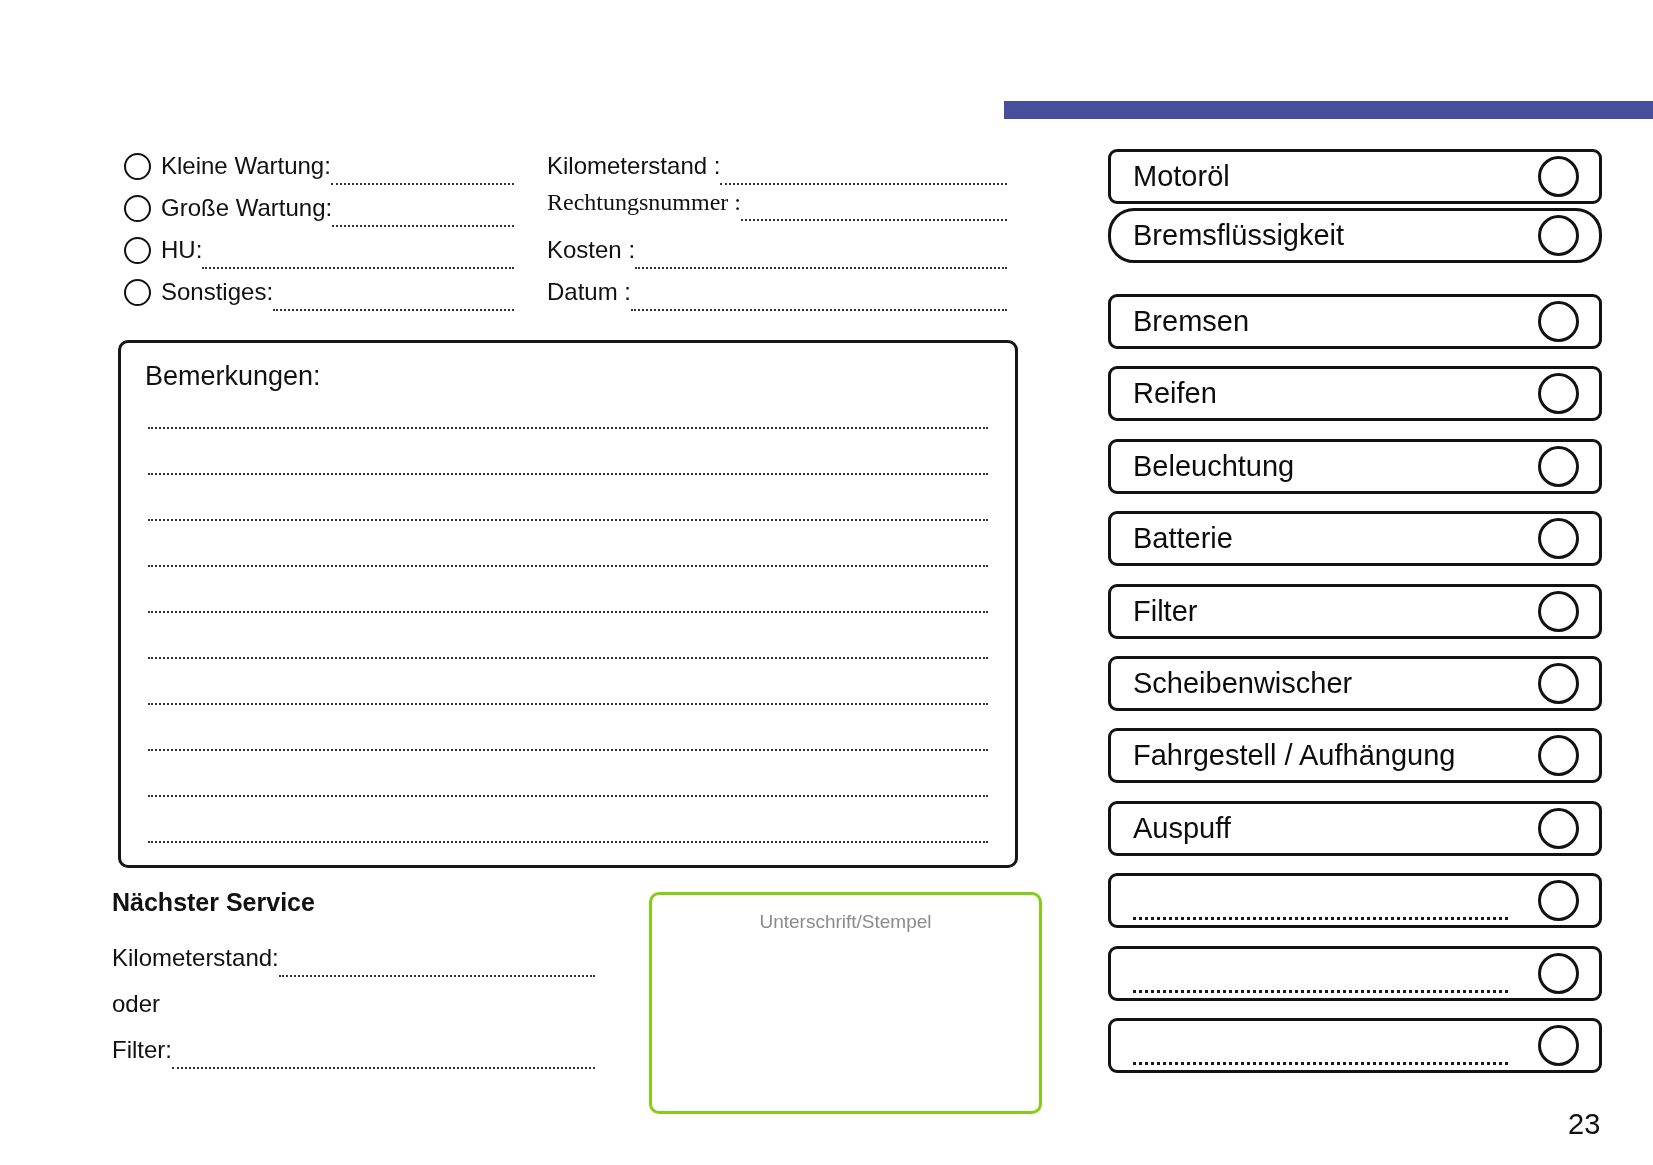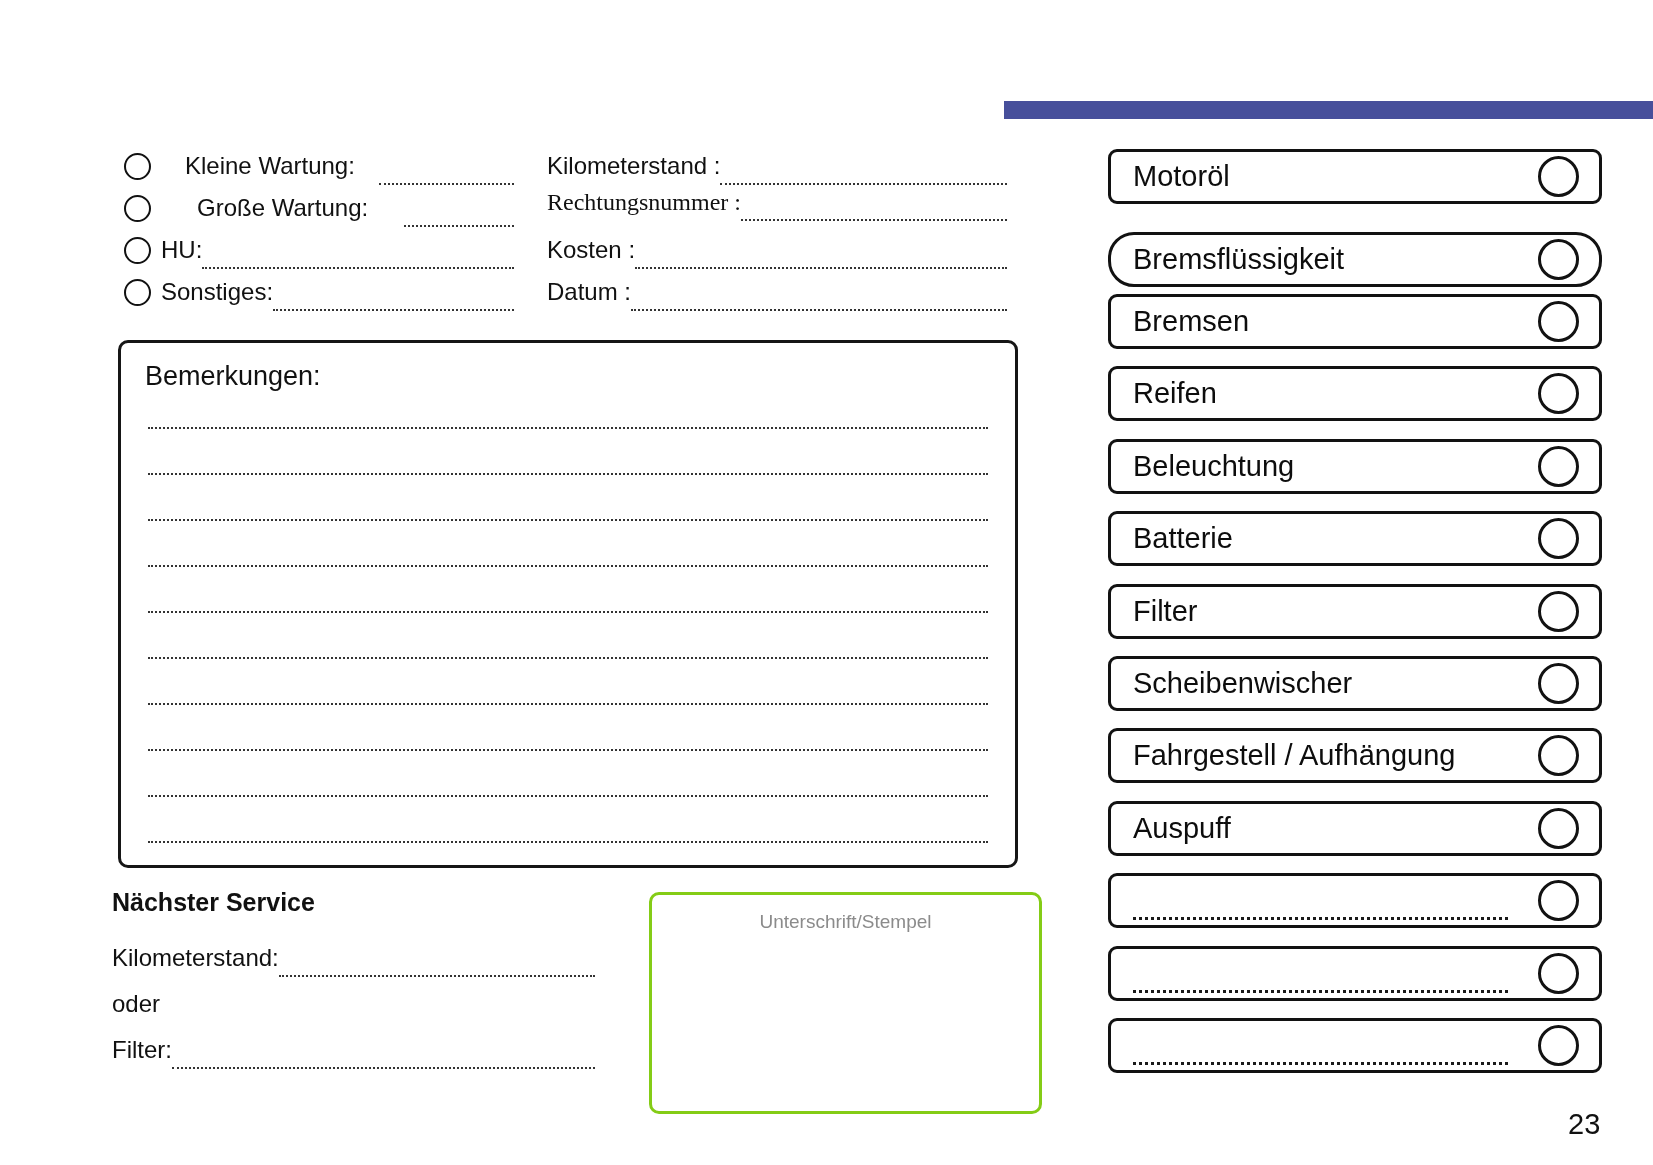--- a/index.html
+++ b/index.html
@@ -59,26 +59,26 @@
   .page-number { position:absolute; left:1568px; top:1108px; font-size:29px; }
 </style>
 </head>
 <body>
 
 <div class="page" style="background: rgb(255, 255, 255);">
 
   <div class="accent-bar" style="background: rgb(71, 79, 155);"></div>
 
   <div id="service-type-group">
-      <div class="opt-row" style="top: 145px; gap: 24px;">
+      <div class="opt-row" style="top: 145px;">
     <span class="radio"></span>
     <span class="opt-label">Kleine Wartung:</span>
     <span class="dots"></span>
   </div>
-      <div class="opt-row" style="top: 187px; gap: 36px;">
+      <div class="opt-row" style="top: 187px;">
     <span class="radio"></span>
     <span class="opt-label">Große Wartung:</span>
     <span class="dots"></span>
   </div>
       <div class="opt-row" style="top: 229px;">
     <span class="radio"></span>
     <span class="opt-label">HU:</span>
     <span class="dots"></span>
   </div>
       <div class="opt-row" style="top: 271px;">
@@ -141,21 +141,21 @@
   <div class="sig-box">
     <div class="sig-label">Unterschrift/Stempel</div>
   </div>
 
   <div id="checklist-column">
       <div class="check-row" style="top: 149px;">
     <span class="check-label">Motoröl</span>
 
     <span class="check-circle"></span>
   </div>
-      <div class="check-row" style="top: 232px; border-radius: 26px;">
+      <div class="check-row" style="top: 208px; border-radius: 26px;">
     <span class="check-label">Bremsflüssigkeit</span>
 
     <span class="check-circle"></span>
   </div>
       <div class="check-row" style="top: 294px;">
     <span class="check-label">Bremsen</span>
 
     <span class="check-circle"></span>
   </div>
       <div class="check-row" style="top: 366px;">

